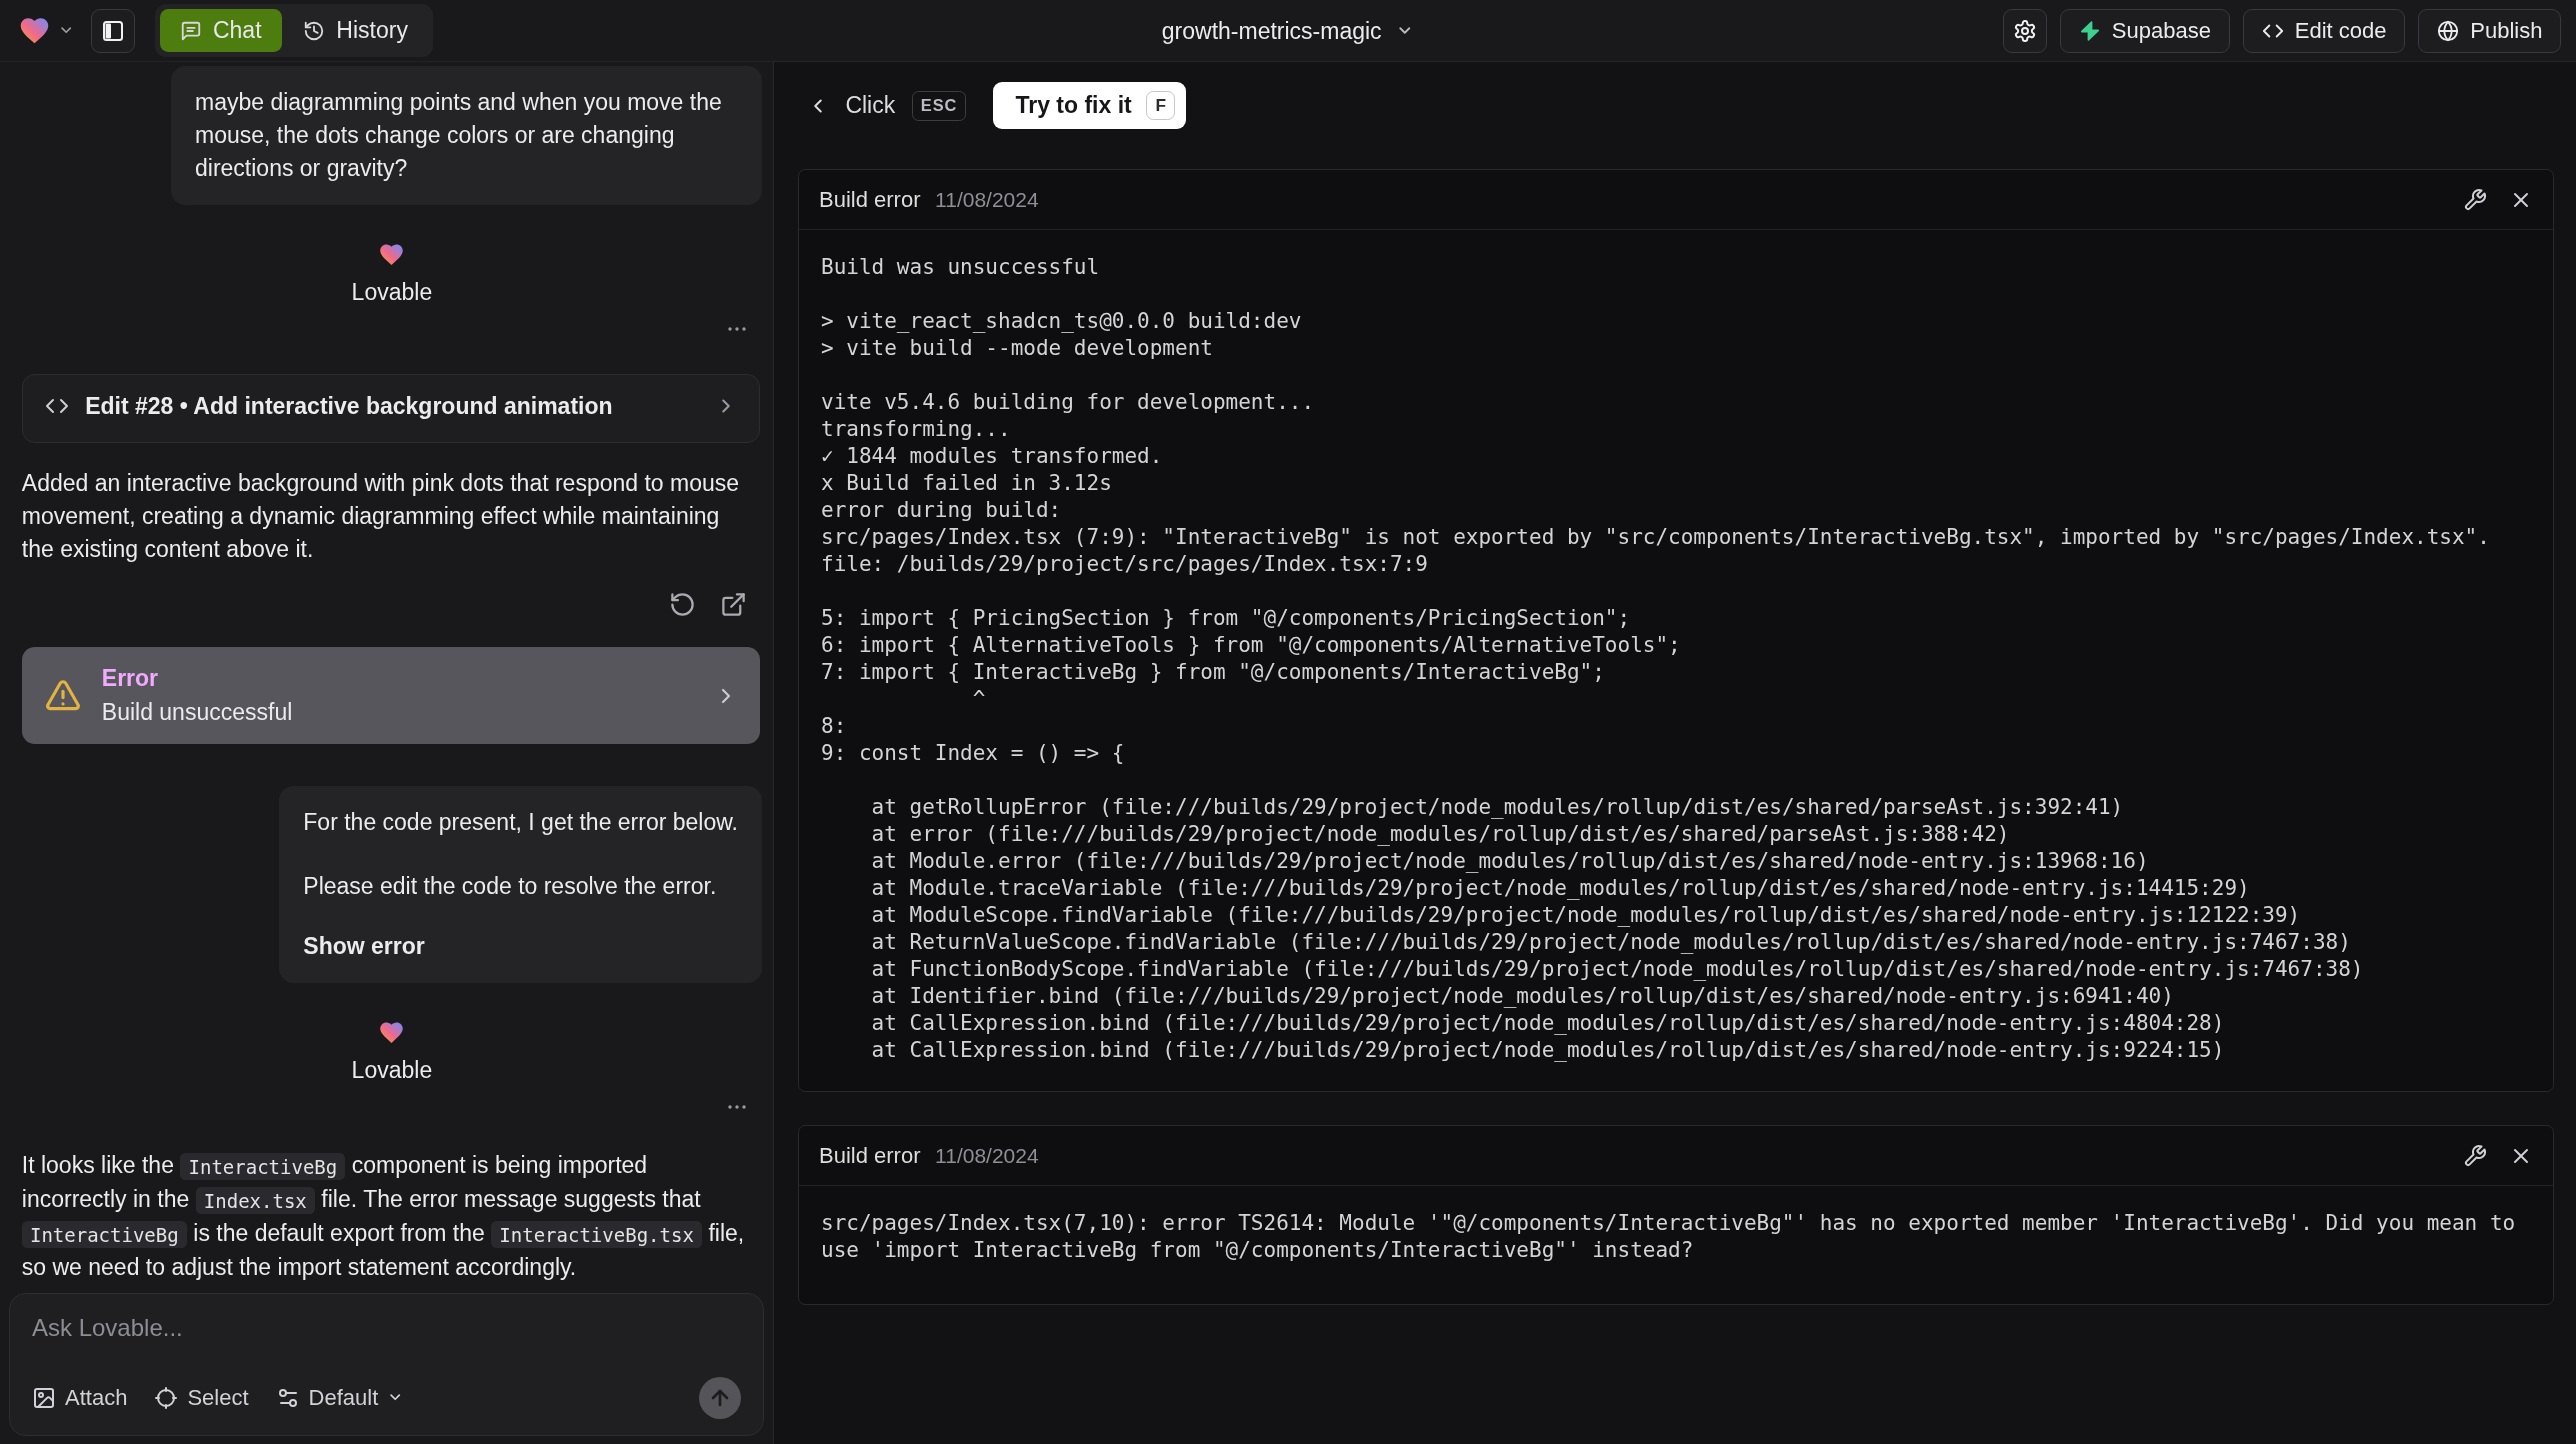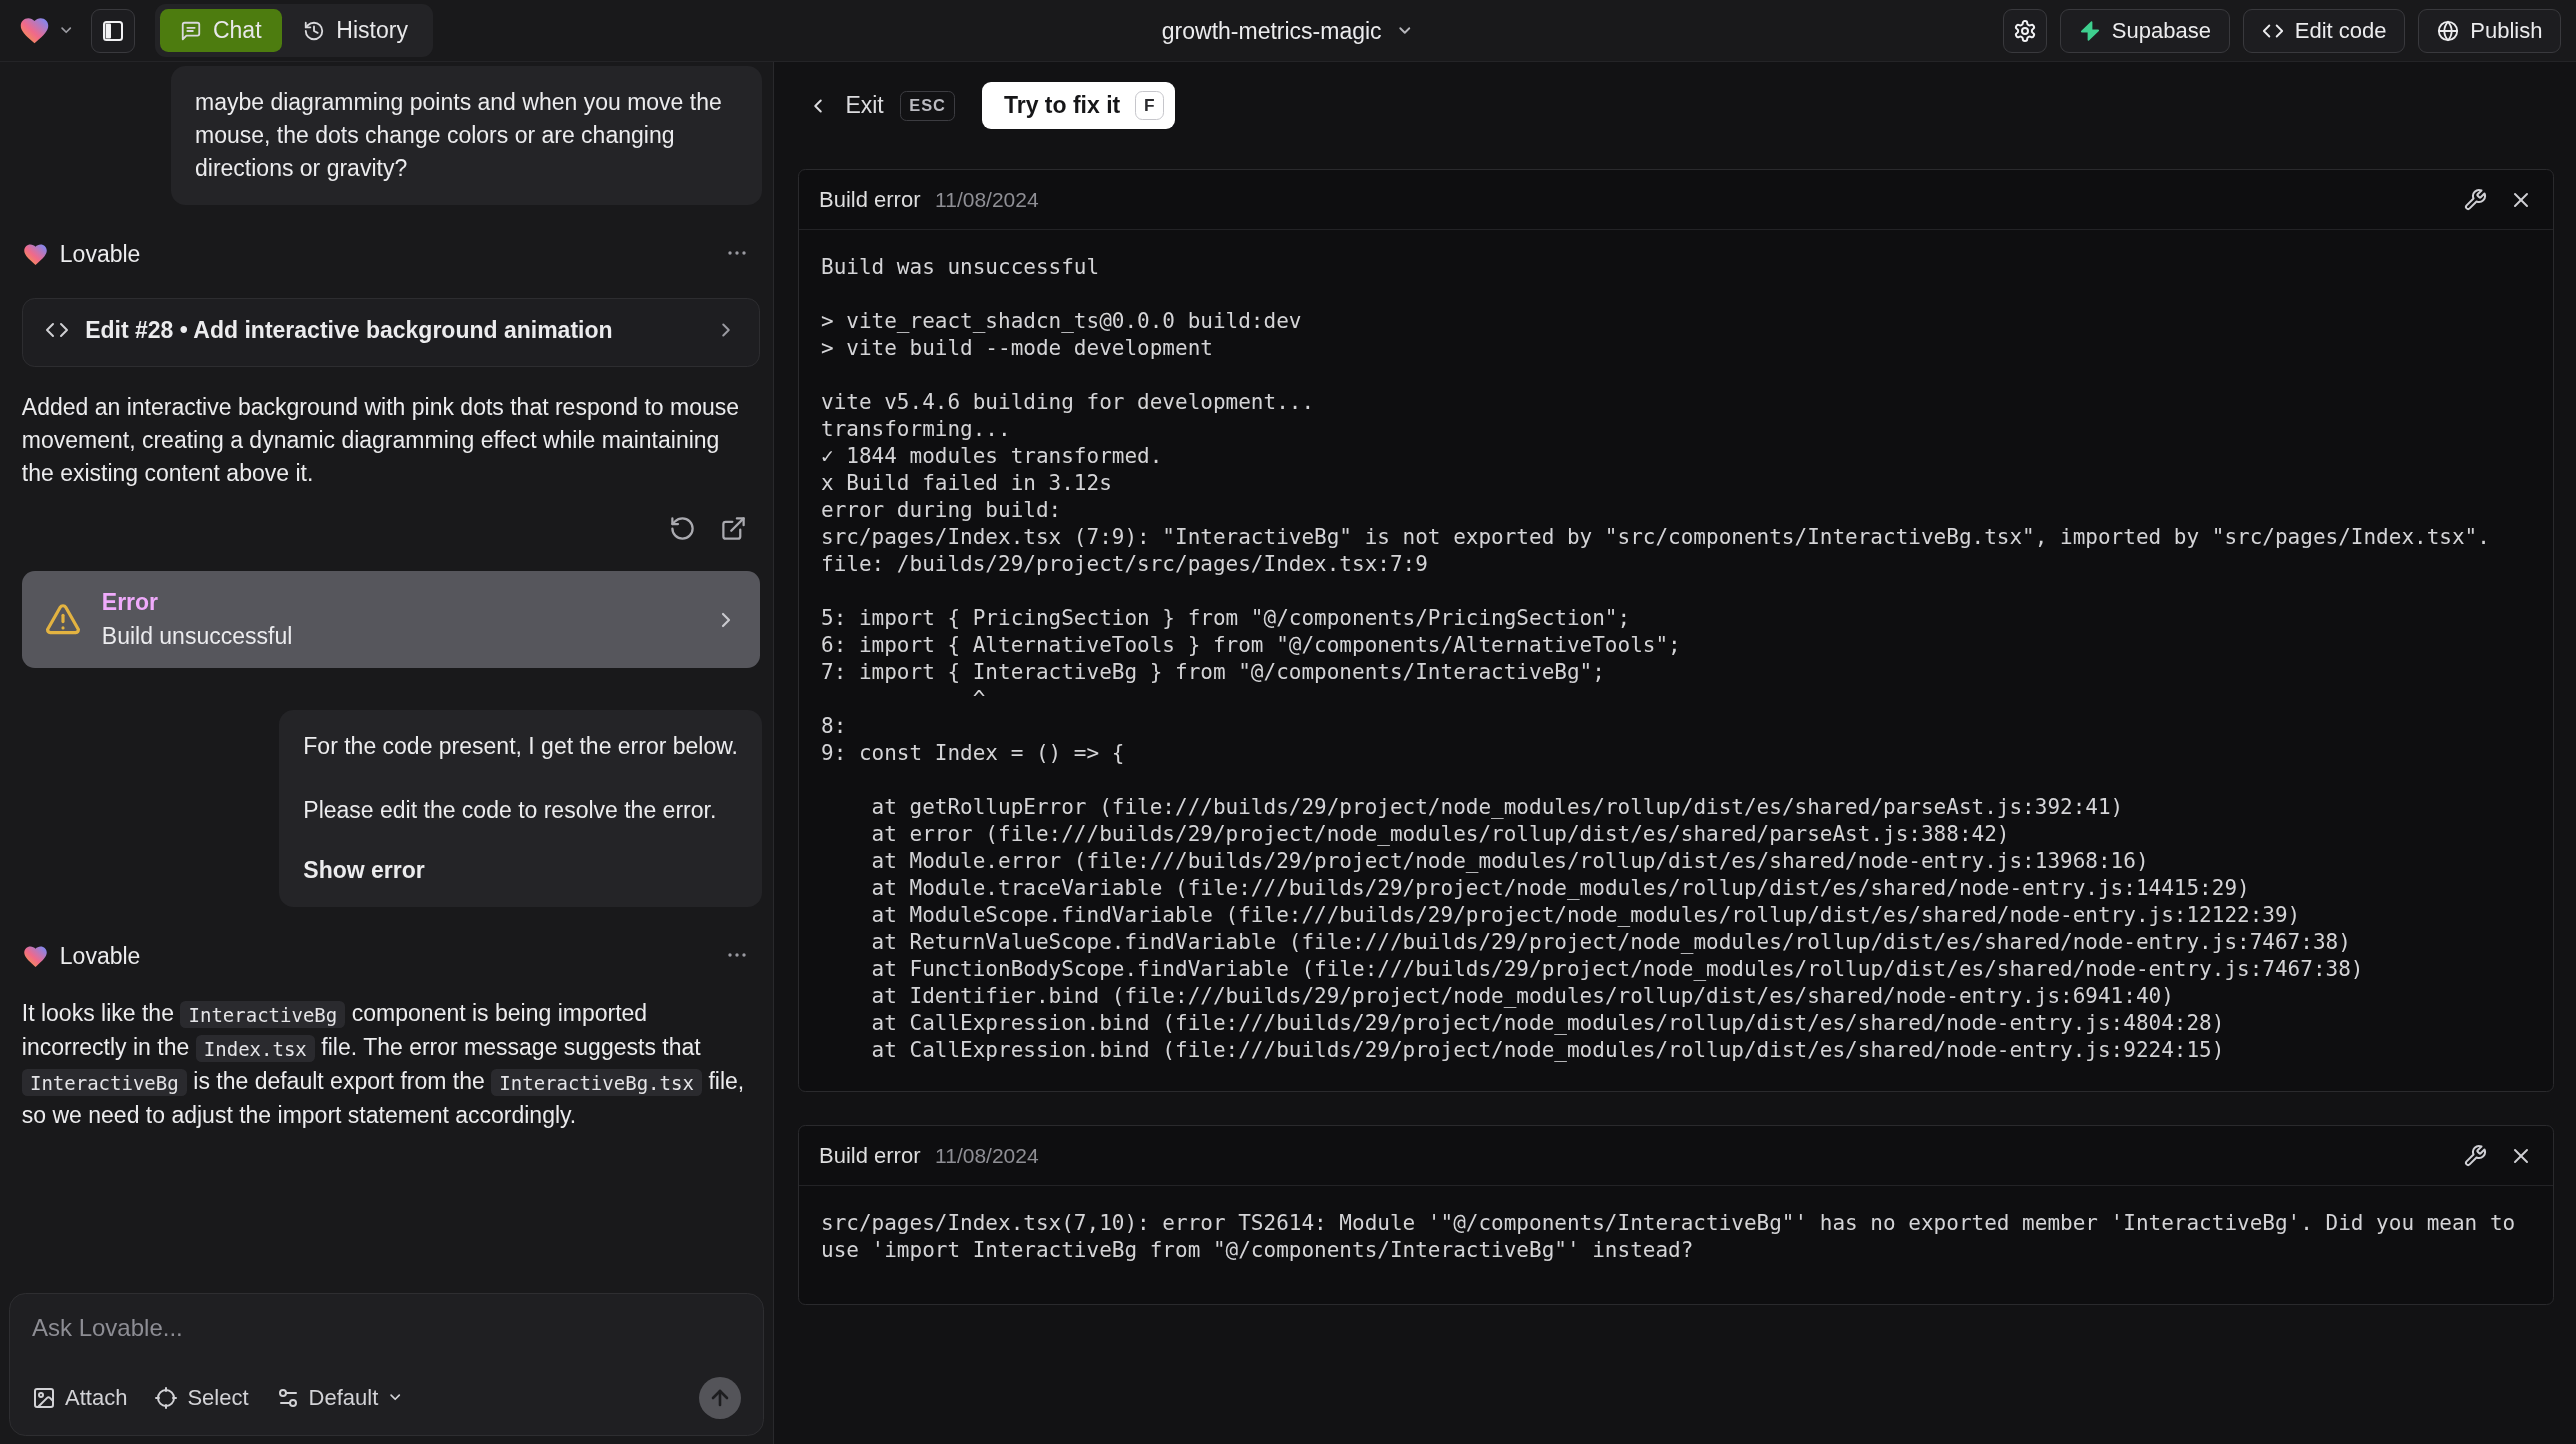--- a/index.html
+++ b/index.html
@@ -61,22 +61,22 @@
     background:#242427; border-radius:14.6px; padding:20px 24px;
     font-size:23px; line-height:33px; color:#ececee;
   }
   .bubble-row { display:flex; justify-content:flex-end; }
   .bubble-1 { max-width:591px; }
   .bubble-2 { max-width:547px; margin-top:42px; }
   .bubble p + p { margin-top:31px; }
   .bubble .action { font-weight:700; margin-top:27px; cursor:pointer; }
 
   .agent-row {
-    display:flex; align-items:flex-start; gap:11px; margin:36px 0 0 9px;
-    font-size:23px; color:#ececee;
+    display:flex; align-items:center; gap:11px; margin:36px 0 0 9px;
+    font-size:23px; color:#ececee;flex-direction:column;
   }
   .agent-row .menu { margin-left:auto; margin-right:12.8px; color:#9a9aa1; cursor:pointer; }
 
   .msg { font-size:23px; line-height:33px; color:#ececee; margin:24px 11px 0 9px; }
   .msg code {
     font-family:"DejaVu Sans Mono","Liberation Mono",monospace;
     font-size:19px; background:#2a2a2e; color:#e4e4e7;
     border-radius:5.5px; padding:2.7px 8.2px;
   }
 
@@ -396,21 +396,21 @@
         </div>
       </div>
     </aside>
 
     <section class="preview">
       <div class="fix-row">
         <div class="exit-group">
           <svg width="22" height="22" viewBox="0 0 24 24" fill="none" stroke="currentColor" stroke-width="2.2" stroke-linecap="round" stroke-linejoin="round">
               <path d="m15 18-6-6 6-6"></path>
             </svg>
-          <span class="exit-label">Exit</span>
+          <span class="exit-label">Click</span>
           <span class="esc-badge">ESC</span>
         </div>
         <button class="fix-btn">
           <span>Try to fix it</span>
           <span class="fix-key">F</span>
         </button>
       </div>
 
       <div class="error-panel">
         <div class="ep-header">

